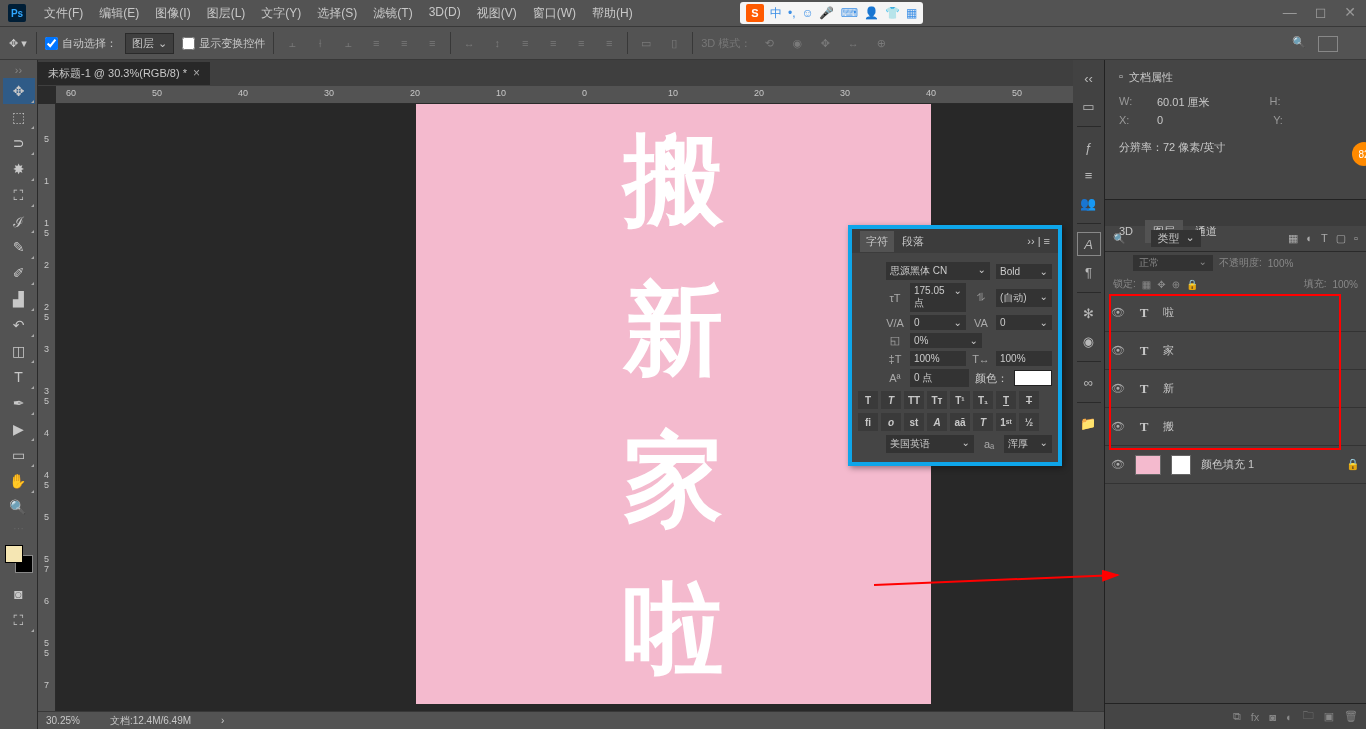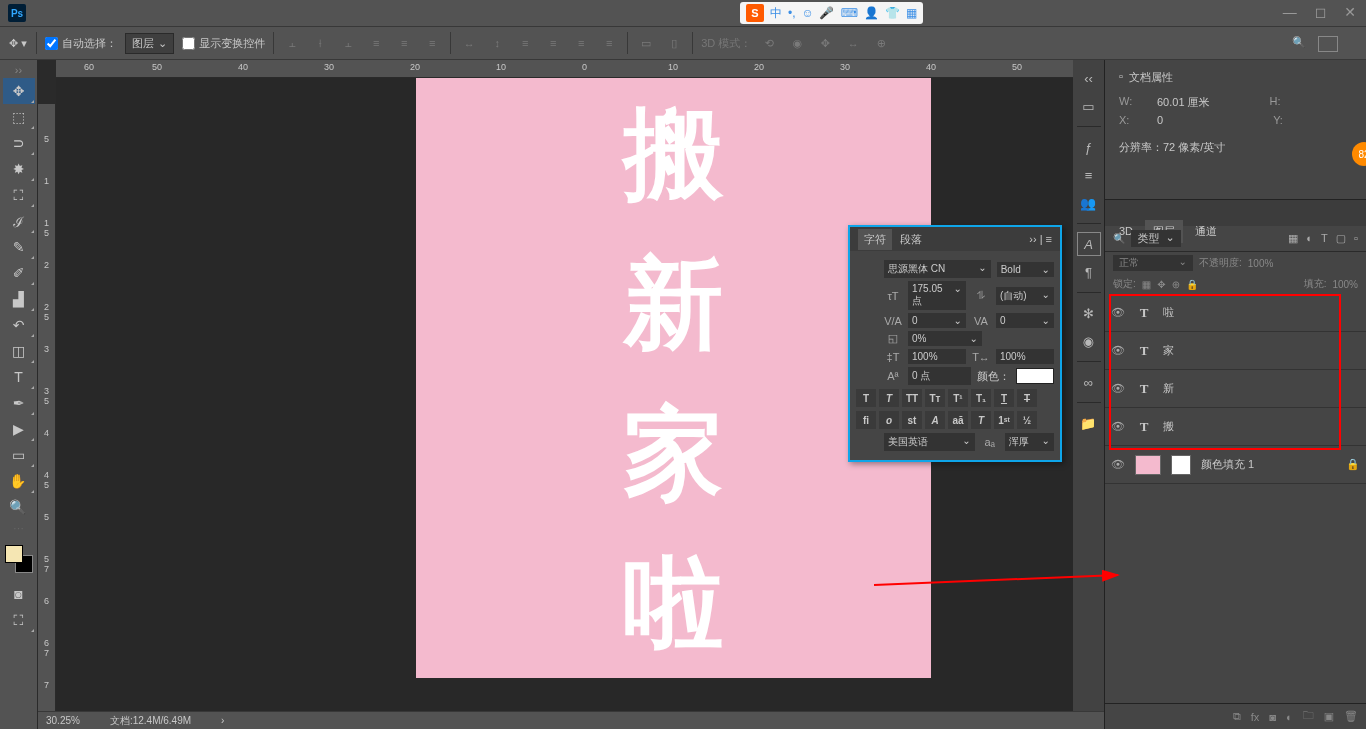--- a/index.html
+++ b/index.html
@@ -47,49 +47,62 @@
 .panel-body { padding: 10px 14px; background: #454545; border-bottom: 1px solid #222; font-size: 11px; }
 .prop-row { display: flex; gap: 20px; margin: 4px 0; }
 .prop-label { color: #999; width: 18px; }
 .layers-panel { flex: 1; display: flex; flex-direction: column; background: #454545; }
 .layers-header { height: 26px; background: #3c3c3c; display: flex; align-items: center; padding: 0 6px; gap: 4px; }
 .layers-header span { padding: 4px 8px; margin-top: 36px; }
 .layers-header .active { background: #535353; }
 .layers-controls { padding: 4px 8px; display: flex; align-items: center; gap: 6px; border-bottom: 1px solid #2a2a2a; }
 .lay-icons { display: flex; gap: 8px; color: #aaa; margin-left: auto; }
 .blend-row { display: flex; align-items: center; padding: 3px 8px; gap: 6px; color: #888; font-size: 10px; }
-.blend-drop { background: #333; padding: 1px 6px; display: flex; gap: 6px; }
+.blend-drop { background: #333; padding: 1px 6px; display: flex; gap: 6px; margin-left: 20px; }
 .layer-list { flex: 1; overflow: auto; position: relative; }
 .layer-row { height: 38px; display: flex; align-items: center; padding: 0 6px; gap: 10px; border-bottom: 1px solid #333; }
 .eye { width: 14px; height: 14px; color: #aaa; }
 .layer-thumb { width: 18px; height: 18px; display: flex; align-items: center; justify-content: center; font-weight: bold; font-size: 13px; font-family: serif; }
 .color-thumb { width: 26px; height: 20px; background: #f4bace; border: 1px solid #666; }
 .mask-thumb { width: 20px; height: 20px; background: #fff; border: 1px solid #666; }
 .layer-highlight { position: absolute; border: 2px solid #ff0000; left: 4px; top: 0; width: 232px; height: 156px; pointer-events: none; }
 .arrow-svg { position: absolute; top: 339px; left: 874px; pointer-events: none; z-index: 100; }
-.char-panel { position: absolute; width: 214px; background: #454545; border: 2px solid #0ea5e9; box-shadow: 2px 2px 6px rgba(0,0,0,.4); z-index: 50; }
+.char-panel { position: absolute; width: 214px; background: #454545; border: 4px solid #0ea5e9; box-shadow: 2px 2px 6px rgba(0,0,0,.4); z-index: 50; }
 .char-header { height: 24px; background: #3c3c3c; display: flex; align-items: center; padding: 0 8px; gap: 8px; font-size: 11px; }
 .char-body { padding: 6px; }
 .char-row { display: flex; gap: 6px; margin: 3px 0; align-items: center; padding-left: 28px; }
 .char-input { background: #333; border: none; color: #ccc; padding: 2px 4px; font-size: 10px; flex: 1; }
 .char-sel { background: #333; color: #ccc; padding: 2px 4px; font-size: 10px; display: flex; justify-content: space-between; }
 .char-ic { width: 18px; font-size: 11px; color: #aaa; text-align: center; }
 .char-btns { display: flex; gap: 3px; margin: 4px 0; }
 .char-btn { width: 20px; height: 18px; background: #3a3a3a; display: flex; align-items: center; justify-content: center; font-size: 10px; font-weight: bold; }
 .orange-badge { position: absolute; right: -10px; top: 142px; width: 24px; height: 24px; background: #ff8a00; border-radius: 50%; color: #fff; display: flex; align-items: center; justify-content: center; font-size: 10px; z-index: 200; }
 .sogou { position: absolute; top: 2px; left: 740px; height: 22px; background: #f5f5f5; display: flex; align-items: center; gap: 6px; padding: 0 6px; border-radius: 3px; }
 .sogou-s { width: 18px; height: 18px; background: #ff5a00; color: #fff; font-weight: bold; display: flex; align-items: center; justify-content: center; border-radius: 2px; font-size: 11px; }
 .sogou-ic { color: #3a8ee6; font-size: 12px; }
 .layer-footer { height: 26px; border-top: 1px solid #222; display: flex; align-items: center; justify-content: flex-end; gap: 10px; padding: 0 8px; color: #888; font-size: 11px; }
 </style>
 </head>
 <body>
 
 <div class="titlebar">
   <div class="ps-logo">Ps</div>
+  <div class="menubar">
+    <div class="menu-item">文件(F)</div>
+    <div class="menu-item">编辑(E)</div>
+    <div class="menu-item">图像(I)</div>
+    <div class="menu-item">图层(L)</div>
+    <div class="menu-item">文字(Y)</div>
+    <div class="menu-item">选择(S)</div>
+    <div class="menu-item">滤镜(T)</div>
+    <div class="menu-item">3D(D)</div>
+    <div class="menu-item">视图(V)</div>
+    <div class="menu-item">窗口(W)</div>
+    <div class="menu-item">帮助(H)</div>
+  </div>
   <div class="win-controls">
     <span>—</span>
     <span>◻</span>
     <span>✕</span>
   </div>
 </div>
 
 <div class="sogou">
   <div class="sogou-s">S</div>
   <span class="sogou-ic">中</span>
@@ -169,22 +182,28 @@
     <div style="text-align:center;color:#666;margin:2px 0">⋯</div>
     <div class="swatches">
       <div class="swatch-bg"></div>
       <div class="swatch-fg"></div>
     </div>
     <div class="tool">◙</div>
     <div class="tool">⛶<div class="tool-chevron"></div></div>
   </div>
 
   <div class="canvas-area">
+    <div class="tabbar">
+      <div class="doc-tab">
+        <span>未标题-1 @ 30.3%(RGB/8) *</span>
+        <span class="doc-close">×</span>
+      </div>
+    </div>
     <div class="ruler-h">
-      <span style="left:28px">60</span>
+      <span style="left:10px">60</span>
       <span style="left:96px">50</span>
       <span style="left:182px">40</span>
       <span style="left:268px">30</span>
       <span style="left:354px">20</span>
       <span style="left:440px">10</span>
       <span style="left:526px">0</span>
       <span style="left:612px">10</span>
       <span style="left:698px">20</span>
       <span style="left:784px">30</span>
       <span style="left:870px">40</span>
@@ -196,21 +215,21 @@
       <span style="top:114px">1 5</span>
       <span style="top:156px">2</span>
       <span style="top:198px">2 5</span>
       <span style="top:240px">3</span>
       <span style="top:282px">3 5</span>
       <span style="top:324px">4</span>
       <span style="top:366px">4 5</span>
       <span style="top:408px">5</span>
       <span style="top:450px">5 7</span>
       <span style="top:492px">6</span>
-      <span style="top:534px">6 7</span>
+      <span style="top:534px">5 5</span>
       <span style="top:576px">7</span>
     </div>
     <div class="canvas-viewport">
       <div class="canvas">
         <div class="canvas-text">搬</div>
         <div class="canvas-text">新</div>
         <div class="canvas-text">家</div>
         <div class="canvas-text">啦</div>
       </div>
     </div>

